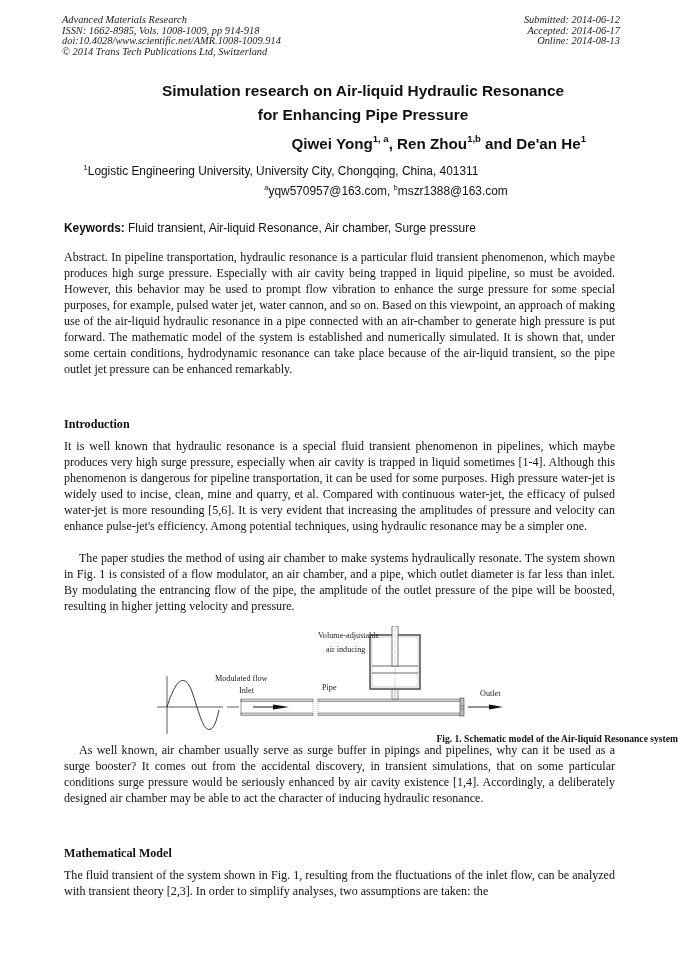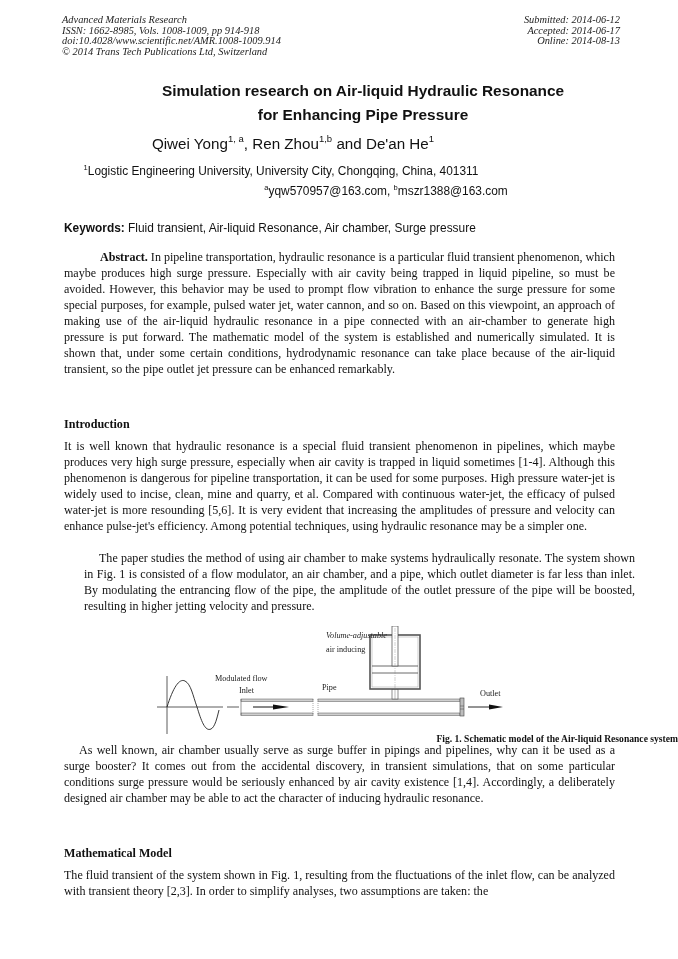--- a/index.html
+++ b/index.html
@@ -9,36 +9,36 @@
 
   .hdr { position: absolute; top: 15px; font-size: 10.4px; line-height: 10.6px; font-style: italic; color: #222; }
   .hdr-left { left: 62px; }
   .hdr-right { right: 58px; text-align: right; }
   .hdr div { white-space: nowrap; }
 
   .title { position: absolute; left: 0; width: 678px; text-align: center; font-weight: bold; font-size: 15.4px; color: #111; padding-left: 24px; }
   .t1 { top: 82px; }
   .t2 { top: 106px; }
 
-  .authors { position: absolute; top: 135px; left: 0; width: 586px; text-align: center; font-size: 15.2px; }
+  .authors { position: absolute; top: 135px; left: 0; width: 586px; text-align: right; font-size: 15.2px; font-weight: bold; }
   .authors sup { font-size: 9.5px; vertical-align: 7px; line-height: 0; }
   .affil { position: absolute; top: 164px; left: 0; width: 562px; text-align: center; font-size: 11.9px; }
   .affil sup, .emails sup { font-size: 7.5px; vertical-align: 5px; line-height: 0; }
   .emails { position: absolute; top: 184px; left: 0; width: 678px; text-align: center; font-size: 11.9px; padding-left: 47px; }
 
   .keywords { position: absolute; top: 221px; left: 64px; width: 550px; font-size: 11.9px; white-space: nowrap; }
   .keywords b { font-weight: bold; }
 
   .para { position: absolute; left: 64px; width: 551px; font-size: 12.05px; line-height: 15.95px; text-align: justify; }
-  .para b { font-weight: bold; margin-left: 36px; }
+  .para b { font-weight: normal; }
   .indent { text-indent: 15px; }
   .abstract { top: 250px; }
   .h-intro { position: absolute; top: 417px; left: 64px; font-size: 12.1px; font-weight: bold; }
   .intro1 { top: 439px; }
-  .intro2 { top: 551px; margin-left: 20px; }
+  .intro2 { top: 551px; }
   .para3 { top: 743px; }
   .h-math { position: absolute; top: 846px; left: 64px; font-size: 12.1px; font-weight: bold; }
   .math1 { top: 868px; }
 
   .fig { position: absolute; left: 157px; top: 626px; width: 360px; height: 110px; }
   .figlbl { position: absolute; font-size: 8.2px; color: #222; white-space: nowrap; }
   .caption { position: absolute; top: 733px; left: 0; width: 678px; text-align: right; font-size: 9.6px; font-weight: bold; }
 </style>
 </head>
 <body>
@@ -118,21 +118,21 @@
     <line x1="215" y1="40" x2="261" y2="40" stroke="#444" stroke-width="0.8"></line>
     <line x1="215" y1="47" x2="261" y2="47" stroke="#444" stroke-width="0.8"></line>
 
     <rect x="235" y="0" width="6" height="40" fill="#ffffff" stroke="#444" stroke-width="0.7"></rect>
 
     <line x1="238" y1="2" x2="238" y2="62" stroke="#888" stroke-width="0.4" stroke-dasharray="4,1,1,1"></line>
   </svg>
   <div class="figlbl" style="left:21px;top:48px;margin-left:37px;">Modulated flow</div>
   <div class="figlbl" style="left:82px;top:60px;">Inlet</div>
   <div class="figlbl" style="left:165px;top:57px;">Pipe</div>
-  <div class="figlbl" style="left:169px;top:5px;font-style:italic;">Volume-adjustable</div>
+  <div class="figlbl" style="left:161px;top:5px;">Volume-adjustable</div>
   <div class="figlbl" style="left:169px;top:19px;">air inducing</div>
   <div class="figlbl" style="left:310px;top:63px;padding-left:13px;">Outlet</div>
 </div>
 <div class="caption serif">Fig. 1.  Schematic model of the Air-liquid Resonance system</div>
 
 <div class="para para3 indent serif">As well known, air chamber usually serve as surge buffer in pipings and pipelines, why can it be used as a surge booster? It comes out from the accidental discovery, in transient simulations, that on some particular conditions surge pressure would be seriously enhanced by air cavity existence [1,4]. Accordingly, a deliberately designed air chamber may be able to act the character of inducing hydraulic resonance.</div>
 
 <div class="h-math serif">Mathematical Model</div>
 <div class="para math1 serif">The fluid transient of the system shown in Fig. 1, resulting from the fluctuations of the inlet flow, can be analyzed with transient theory [2,3]. In order to simplify analyses, two assumptions are taken: the</div>
 

